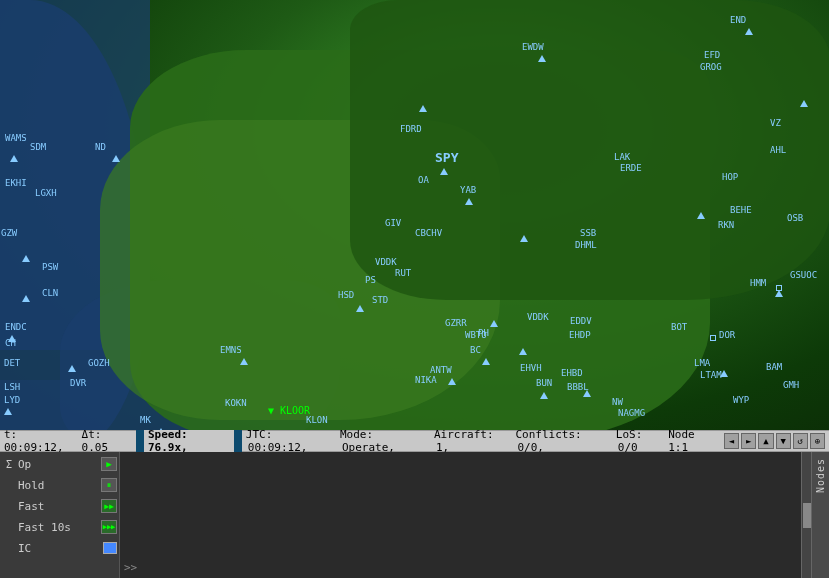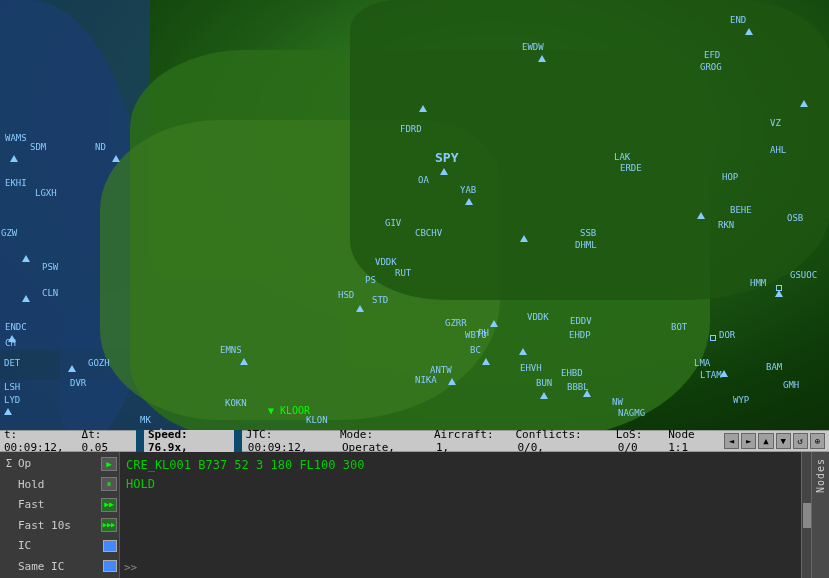--- a/index.html
+++ b/index.html
@@ -455,32 +455,23 @@
       <span class="control-label">Fast 10s</span>
       <div class="speed-btn" style="font-size:7px;">▶▶▶</div>
     </div>
 
     <div class="control-row">
       <span class="control-icon"></span>
       <span class="control-label">IC</span>
       <div style="width:14px; height:12px; background:#4488ff; border:1px solid #aaa; cursor:pointer;"></div>
     </div>
 
-    <div class="control-row">
-      <span class="control-icon"></span>
-      <span class="control-label">Same IC</span>
-      <div style="width:14px; height:12px; background:#4488ff; border:1px solid #aaa; cursor:pointer;"></div>
-    </div>
   </div>
 
   <div id="main-area">
-    <div id="command-output">
-      <div>CRE_KL001 B737 52 3 180 FL100 300</div>
-      <div>HOLD</div>
-    </div>
     <div id="command-input-row">
       <span id="cmd-prompt">&gt;&gt;</span>
       <input id="cmd-input" type="text" style="">
     </div>
 
     <div style="position:absolute; right:0; top:0; bottom:0; width:10px; background:#444; border-left:1px solid #666;">
       <div style="width:8px; height:25px; background:#888; margin:1px; position:absolute; top:40%;"></div>
     </div>
   </div>
 

